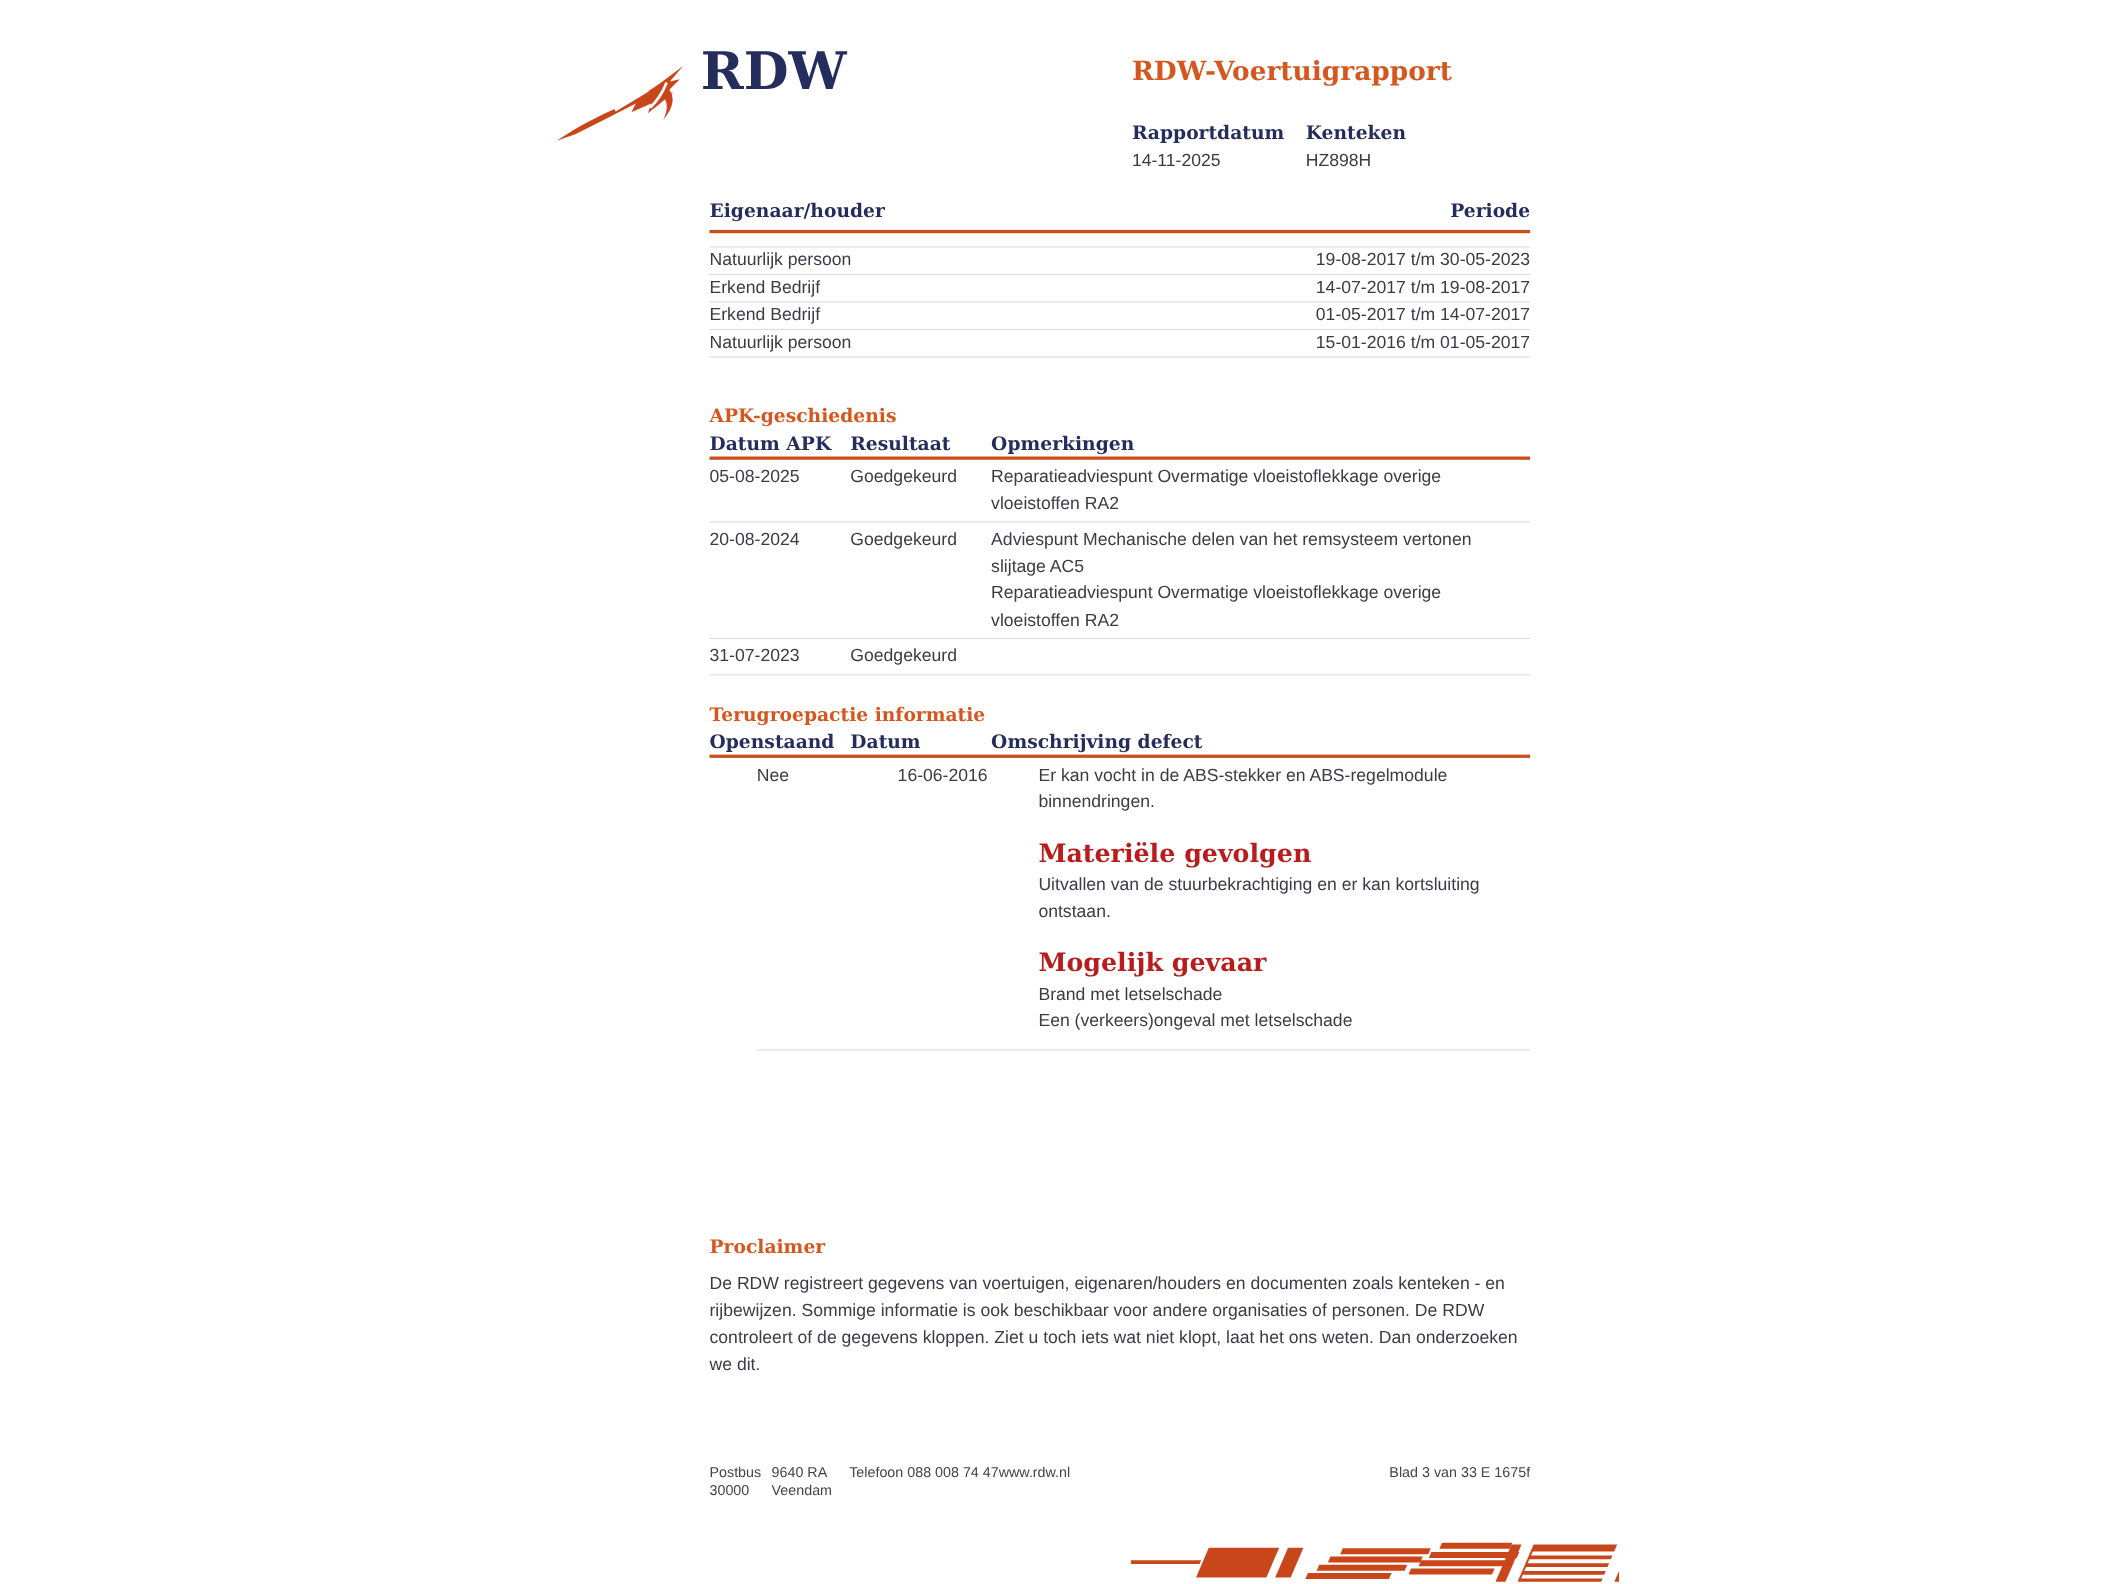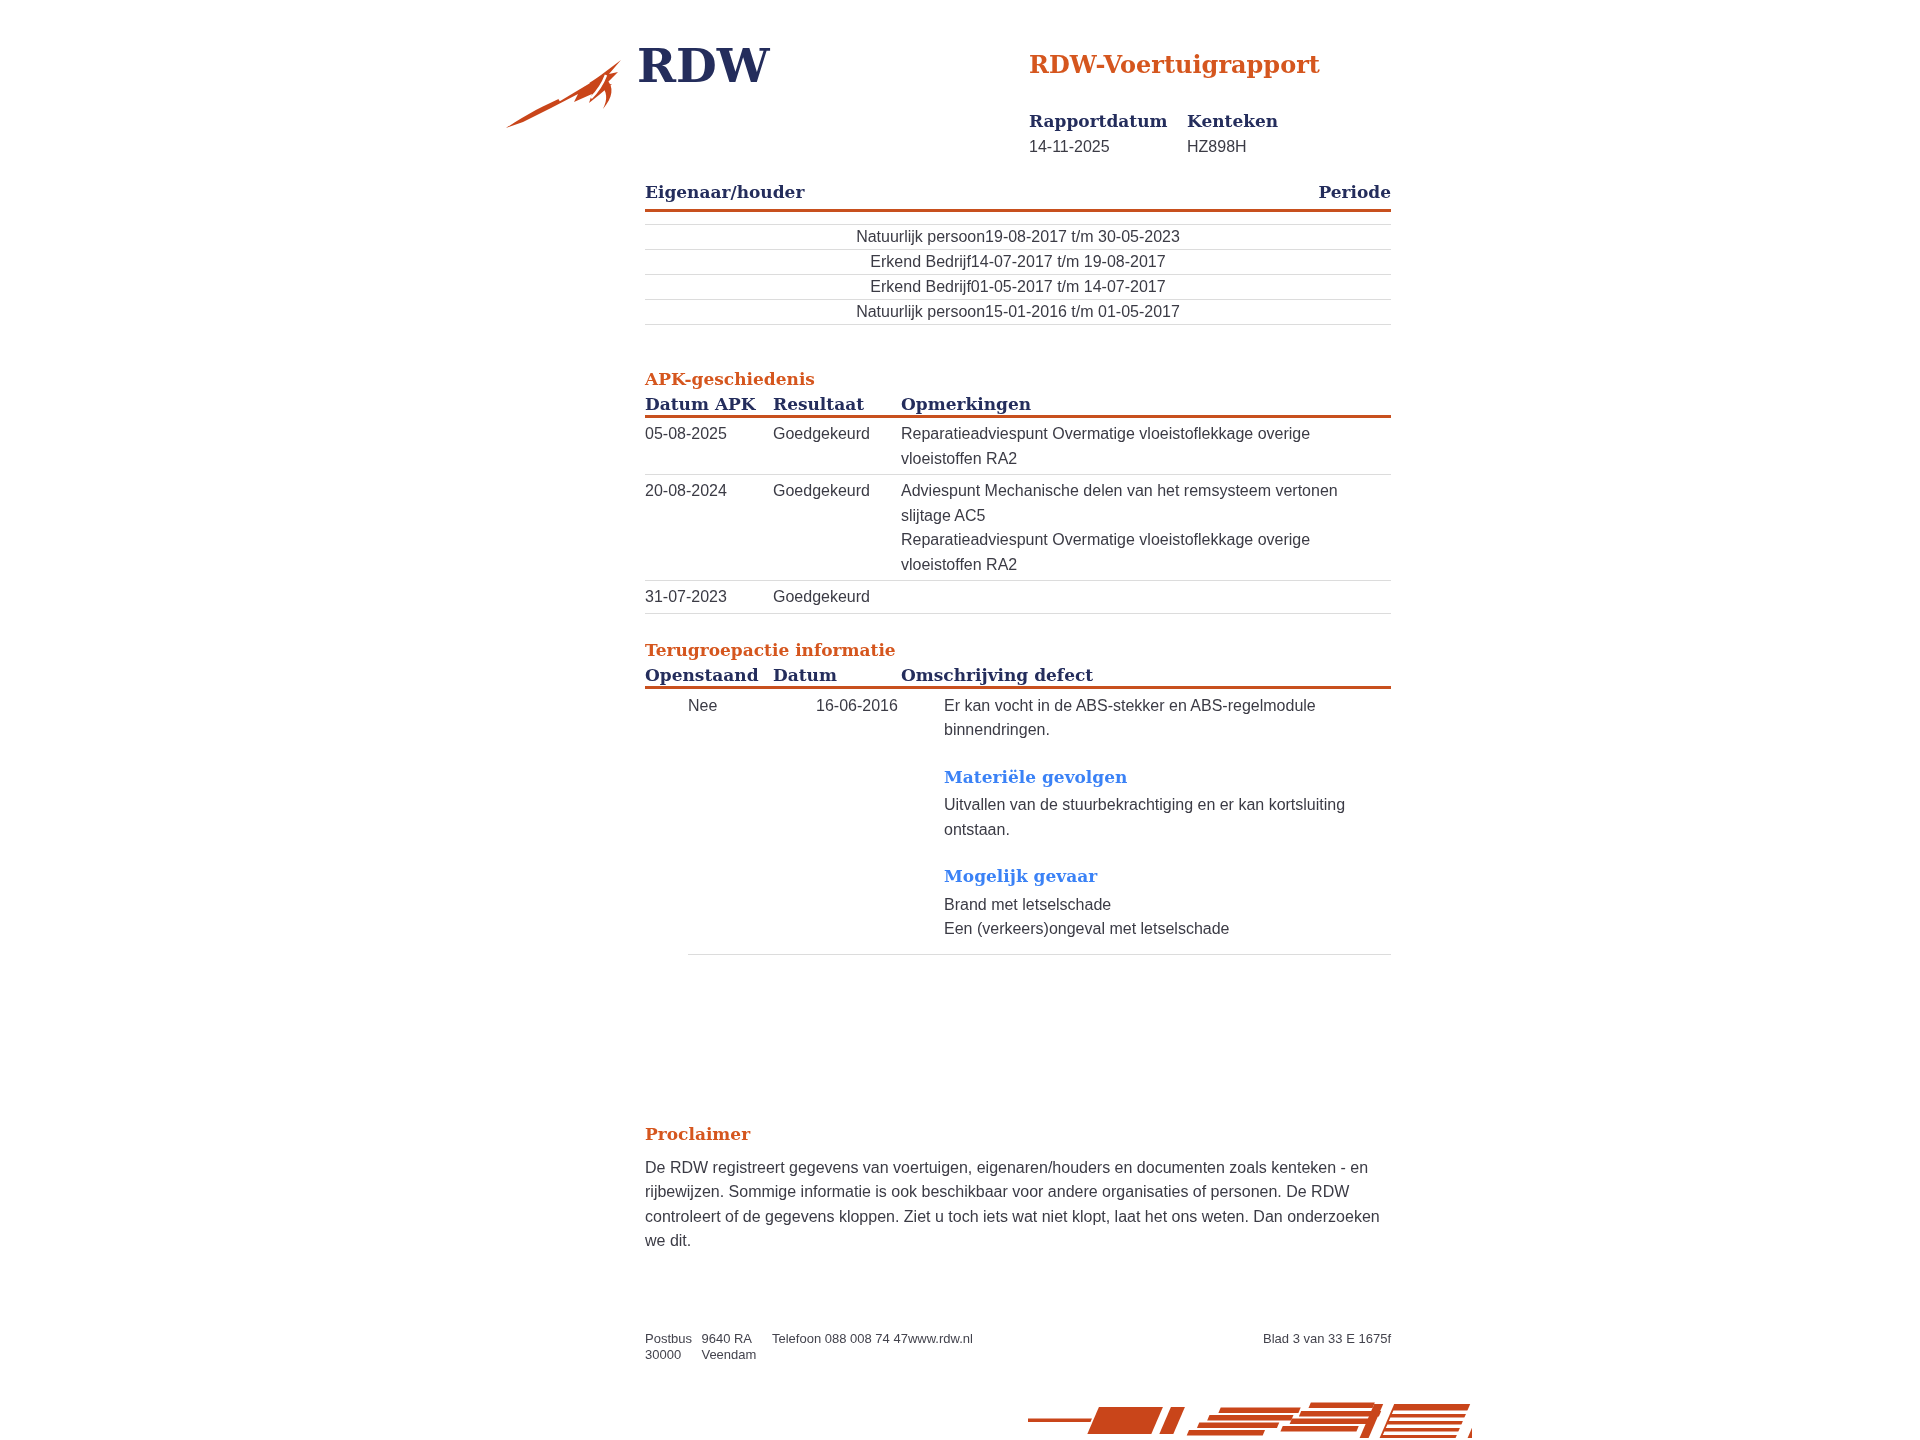--- a/index.html
+++ b/index.html
@@ -24,40 +24,40 @@
   .meta-value { margin-top:7px; font-size:16px; color:#3b3b45; }
   
   .content { position:absolute; left:645px; top:182px; width:746px; }
   .tbl-head {
     display:flex; justify-content:space-between;
     font-family:"DejaVu Serif", serif; font-weight:bold; font-size:17px; color:#242d5c;
     padding-bottom:7px; border-bottom:3px solid #c8501e;
   }
   .owner-rows { margin-top:12px; border-top:1px solid #dcdcdc; }
   .owner-row {
-    display:flex; justify-content:center; align-items:center;
+    display:flex; justify-content:space-between; align-items:center;
     height:25px; font-size:16px; border-bottom:1px solid #dcdcdc;
   }
   .sec-heading {
     font-family:"DejaVu Serif", serif; font-weight:bold; font-size:17px; color:#d5561e;
   }
   .apk-heading { margin-top:44px; }
   .grid { display:grid; grid-template-columns:128px 128px 1fr; }
   .grid-head {
     margin-top:5px;
     font-family:"DejaVu Serif", serif; font-weight:bold; font-size:17px; color:#242d5c;
     padding-bottom:1px; border-bottom:3px solid #c8501e;
   }
   .grid-row { font-size:16px; line-height:24.5px; padding:4px 0 3px 0; border-bottom:1px solid #dcdcdc; }
   .ml { white-space:pre-line; }
   .recall-heading { margin-top:26px; }
   .recall-row { font-size:16px; line-height:24.5px; padding:5px 0 12px 0; border-bottom:1px solid #dcdcdc;margin-left:43px; }
   .sub-heading {
     margin-top:22px; margin-bottom:4px;
-    font-family:"DejaVu Serif", serif; font-weight:bold; font-size:17px; color:#3b82f6;
+    font-family:"DejaVu Serif", serif; font-weight:bold; font-size:23px; color:#b91c1c;
   }
   
   .proclaimer { position:absolute; left:645px; top:1124px; width:746px; }
   .proclaimer-text { margin-top:12px; font-size:16px; line-height:24.4px; white-space:pre-line; }
   
   .footer { position:absolute; left:645px; top:1331px; width:746px; display:flex; font-size:13px; color:#43434d; }
   .footer-col { display:flex; row-gap:11px; line-height:16px; }
   .footer-col-address { width:127px; }
   .footer-col-contact { flex:1; }
   .footer-col-pageinfo { text-align:right; }

